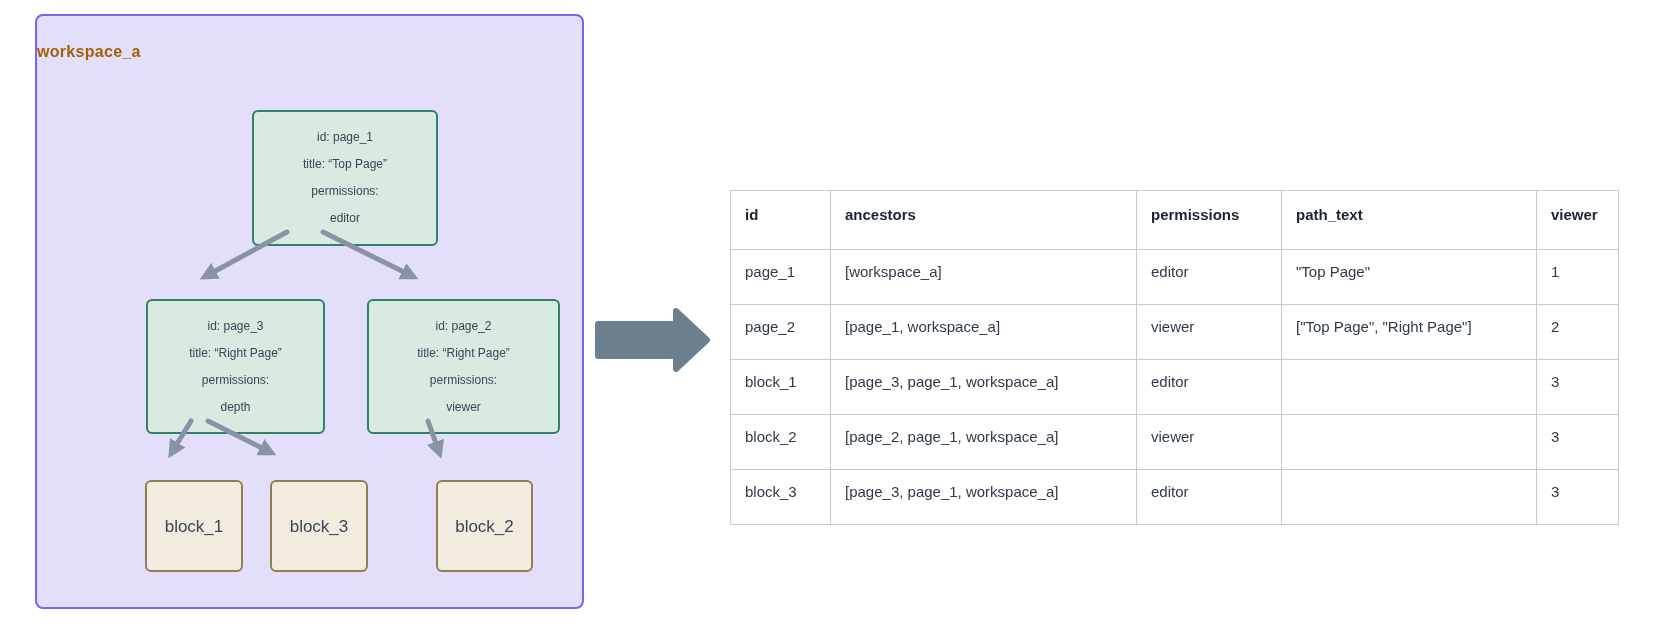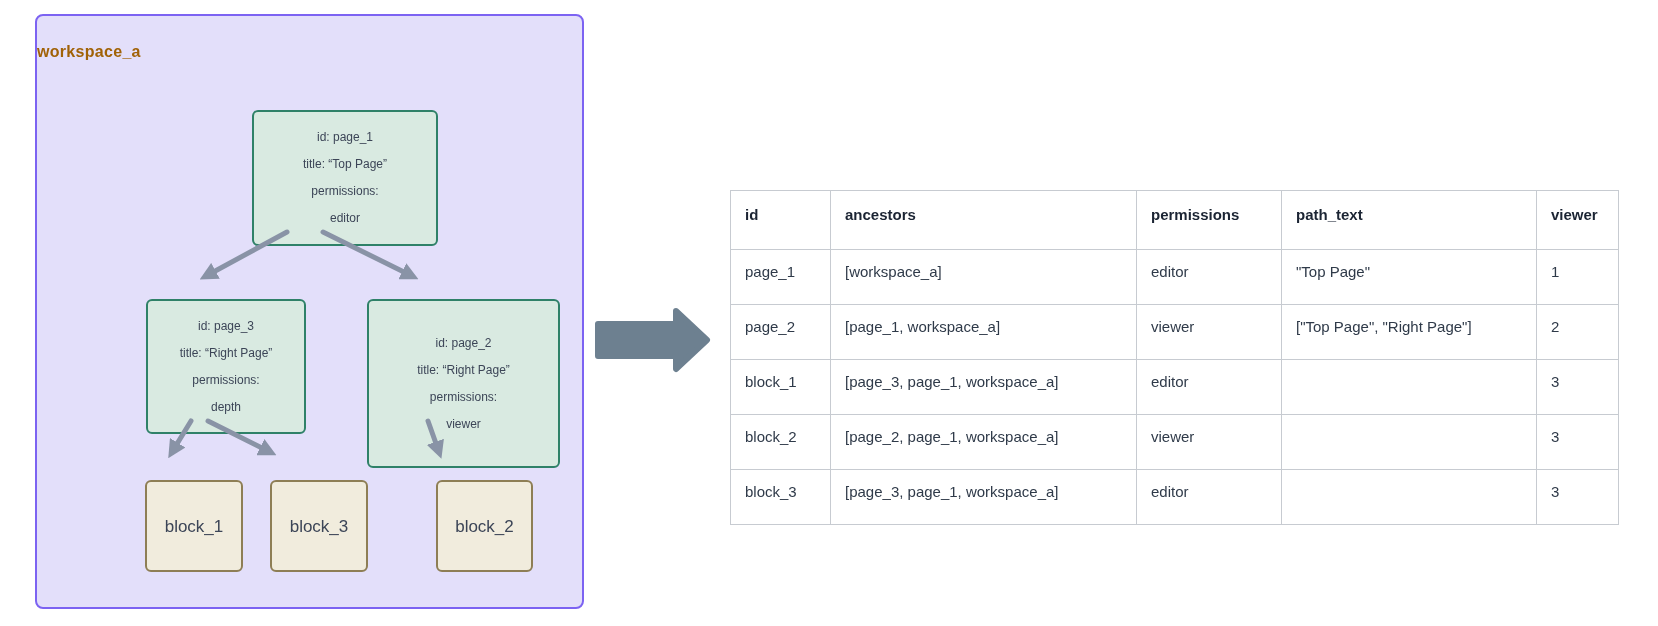--- a/index.html
+++ b/index.html
@@ -50,22 +50,22 @@
   .page-node {
     background: #d9eae1;
     border: 2px solid #2f8168;
   }
   .block-node {
     background: #f1ecdd;
     border: 2px solid #8e7e55;
     font-size: 17px;
   }
   #node-page-1 { left: 215px; top: 94px;  width: 186px; height: 136px; }
-  #node-page-3 { left: 109px; top: 283px; width: 160px; height: 135px; }
-  #node-page-2 { left: 330px; top: 283px; width: 193px; height: 169px; }
+  #node-page-3 { left: 109px; top: 283px; width: 179px; height: 135px; }
+  #node-page-2 { left: 330px; top: 283px; width: 193px; height: 135px; }
   #node-block-1 { left: 108px; top: 464px; width: 98px; height: 92px; }
   #node-block-3 { left: 233px; top: 464px; width: 98px; height: 92px; }
   #node-block-2 { left: 399px; top: 464px; width: 97px; height: 92px; }
 
   
   .overlay {
     position: absolute;
     left: 0; top: 0;
     width: 1658px; height: 626px;
     pointer-events: none;

